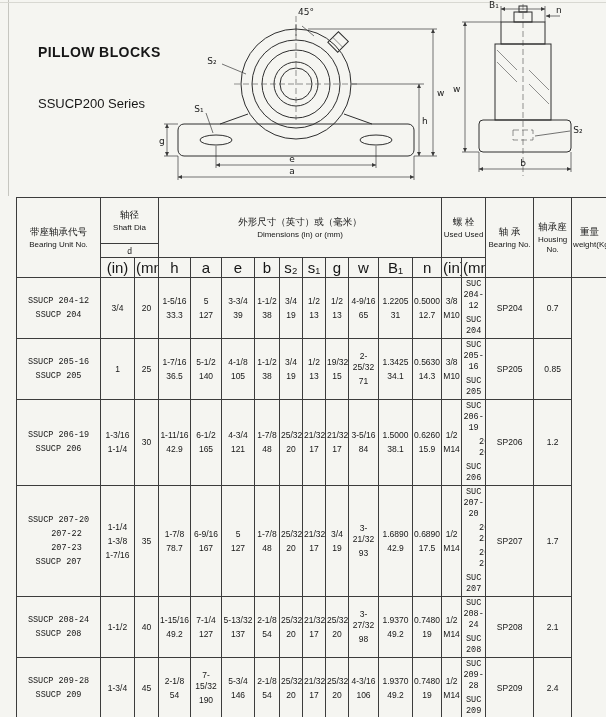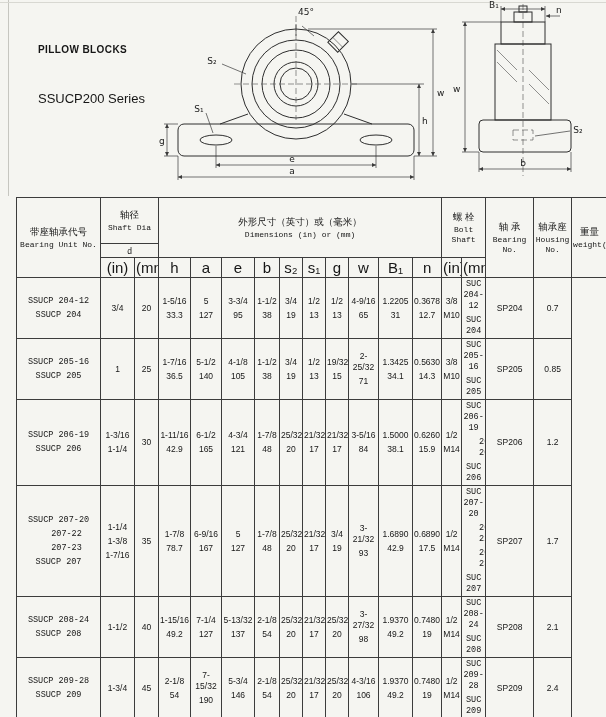--- a/index.html
+++ b/index.html
@@ -7,42 +7,42 @@
   .page{
     position:relative;width:606px;height:717px;margin:0 auto;
     background:#f5f5f1;color:#161616;overflow:hidden;
     font-family:"Liberation Sans","DejaVu Sans",sans-serif;
   }
   .scan-line-v{position:absolute;left:8px;top:0;width:1px;height:196px;background:#c6c6c0;}
   .scan-line-h{position:absolute;left:0;top:2px;width:606px;height:1px;background:#d8d8d2;}
 
   .top-section{position:absolute;left:0;top:0;width:606px;height:196px;}
   .titles{position:absolute;left:38px;top:44px;}
-  .page-title{font-size:10px;font-weight:bold;letter-spacing:.4px;}
+  .page-title{font-size:14px;font-weight:bold;letter-spacing:.4px;}
   .series-title{font-size:13px;font-weight:normal;margin-top:36px;}
 
   .front-svg{position:absolute;left:156px;top:0px;}
   .side-svg{position:absolute;left:450px;top:0px;}
   svg text{font-size:9px;fill:#1a1a1a;font-family:"DejaVu Sans","Liberation Sans",sans-serif;}
   svg .draw{stroke:#2e2e2e;fill:none;stroke-width:1;}
   svg .thin{stroke:#4a4a4a;fill:none;stroke-width:.6;}
   svg .dash{stroke:#4a4a4a;fill:none;stroke-width:.6;stroke-dasharray:6 3;}
   svg .dim{stroke:#3a3a3a;fill:none;stroke-width:.7;}
 
   .table-wrap{position:absolute;left:16px;top:197px;width:574px;}
   table.spec{border-collapse:collapse;table-layout:fixed;width:574px;font-size:8.5px;}
   .spec th,.spec td{
     border:1px solid #3c3c3c;padding:1px 1px;text-align:center;
     vertical-align:middle;overflow:hidden;background:transparent;
   }
   .spec th{font-weight:normal;}
   .spec td div{line-height:11px;}
   .spec td div + div{margin-top:3px;}
   .th-cn{font-size:9.5px;line-height:12px;}
-  .th-en{font-size:8px;line-height:10px;margin-top:2px;font-family:Liberation Mono, monospace;}
+  .th-en{font-size:8px;line-height:10px;margin-top:2px;}
   .dim-sub{font-size:15px;}
   tr.h1{height:46px;} tr.h2{height:14px;} tr.h3{height:17px;}
   .left-cell{text-align:left;padding-left:3px;font-family:Liberation Mono, monospace;}
   .indent{padding-left:16px;}
   .bottom-cell{vertical-align:bottom;padding-bottom:4px;}
 </style>
 </head>
 <body>
 
 <div class="page">
@@ -171,21 +171,21 @@
           <th colspan="2">
             <div class="th-cn">轴径</div>
             <div class="th-en">Shaft Dia</div>
           </th>
           <th colspan="10" rowspan="2">
             <div class="th-cn">外形尺寸（英寸）或（毫米）</div>
             <div class="th-en">Dimensions (in) or (mm)</div>
           </th>
           <th colspan="2" rowspan="2">
             <div class="th-cn">螺 栓</div>
-            <div class="th-en">Bolt Shaft</div>
+            <div class="th-en">Used Used</div>
           </th>
           <th rowspan="3">
             <div class="th-cn">轴  承</div>
             <div class="th-en">Bearing No.</div>
           </th>
           <th rowspan="3">
             <div class="th-cn">轴承座</div>
             <div class="th-en">Housing No.</div>
           </th>
           <th rowspan="3">
@@ -228,21 +228,21 @@
             <td>
               <div>1-5/16</div>
               <div>33.3</div>
             </td>
             <td>
               <div>5</div>
               <div>127</div>
             </td>
             <td>
               <div>3-3/4</div>
-              <div>95</div>
+              <div>39</div>
             </td>
             <td>
               <div>1-1/2</div>
               <div>38</div>
             </td>
             <td>
               <div>3/4</div>
               <div>19</div>
             </td>
             <td>
@@ -255,21 +255,21 @@
             </td>
             <td>
               <div>4-9/16</div>
               <div>65</div>
             </td>
             <td>
               <div>1.2205</div>
               <div>31</div>
             </td>
             <td>
-              <div>0.3678</div>
+              <div>0.5000</div>
               <div>12.7</div>
             </td>
             <td>
               <div>3/8</div>
               <div>M10</div>
             </td>
             <td class="left-cell">
               <div>SUC 204-12</div>
               <div>SUC 204</div>
             </td>

